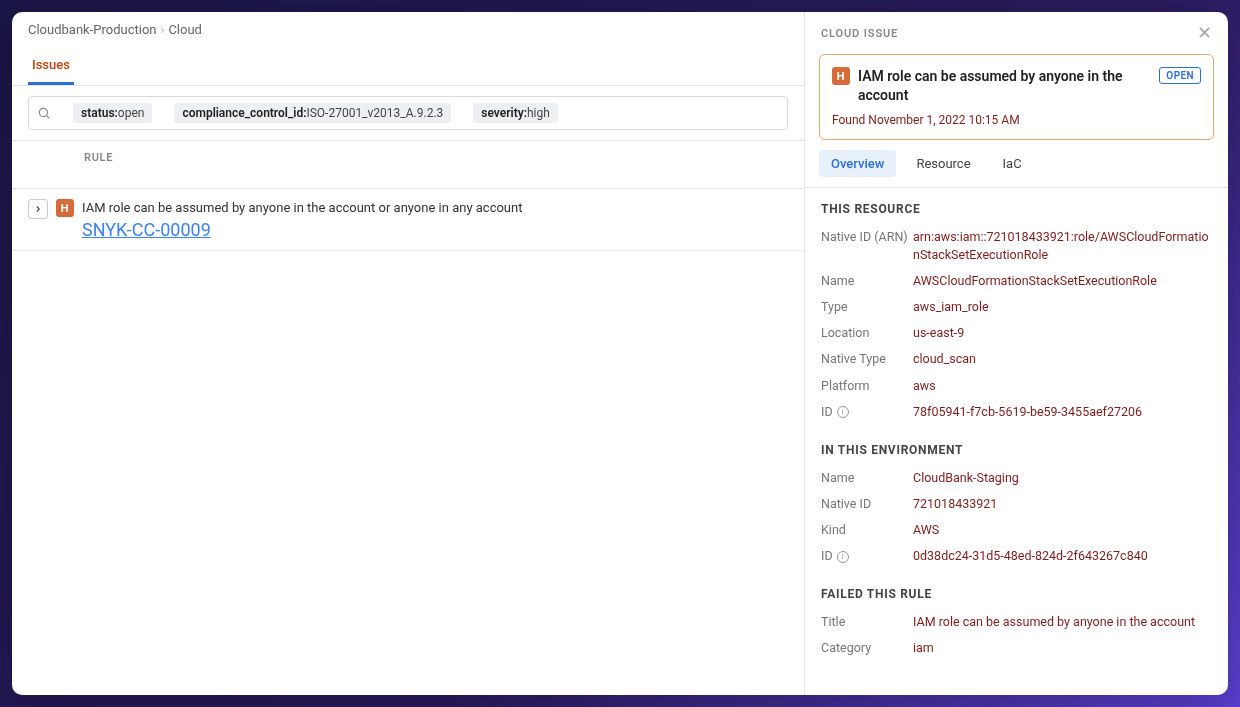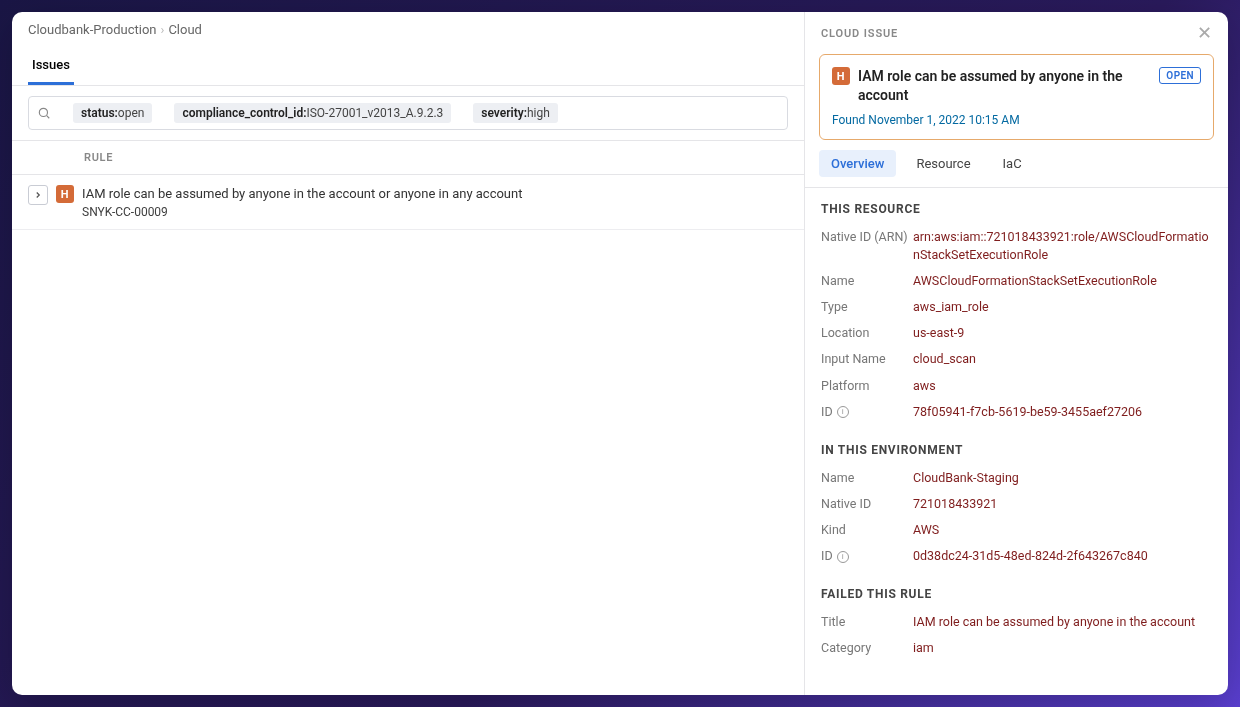--- a/index.html
+++ b/index.html
@@ -18,50 +18,50 @@
   display:flex; align-items:center; gap:4px;
   padding: 10px 16px; font-size: 13px; color:#666;
 }
 .breadcrumb .sep { color:#bbb; }
 .tabs {
   display:flex; padding: 0 16px; border-bottom:1px solid #e5e5e8;
 }
 .tab {
   padding: 10px 4px; margin-right:24px; font-size:13px; color:#555; cursor:pointer;
 }
-.tab.active { color:#000000; border-bottom:3px solid #2d6fd8; font-weight:500;}
+.tab.active { color:#c2410c; border-bottom:3px solid #2d6fd8; font-weight:500;}
 .search-bar {
   display:flex; align-items:center; gap:22px;
   margin: 10px 16px; padding:6px 8px; border:1px solid #d9dbe1; border-radius:4px;
 }
 .search-icon { width:14px; height:14px; color:#888; flex-shrink:0;}
 .chip {
   background:#edeff3; border-radius:3px; padding:3px 8px; font-size:12px; color:#444;
   display:inline-flex;
 }
 .chip b { font-weight:600; color:#222; }
 .rule-header {
-  padding: 10px 16px 10px 72px; font-size:11px; letter-spacing:.06em; color:#888; font-weight:600;
+  padding: 10px 16px 24px 72px; font-size:11px; letter-spacing:.06em; color:#888; font-weight:600;
   border-top:1px solid #e5e5e8; border-bottom:1px solid #e5e5e8;
 }
 .issue-row {
   display:flex; align-items:flex-start; gap:8px; padding:10px 16px;
   border-bottom:1px solid #ededf0;
 }
 .expander {
   width:20px;height:20px;border:1px solid #c9ccd4;border-radius:3px;
   display:flex;align-items:center;justify-content:center;background:#fff;cursor:pointer;
 }
 .expander svg{width:10px;height:10px;color:#555;}
 .sev-badge {
   width:18px;height:18px;border-radius:3px;background:#d46b38;color:#fff;
   font-size:11px;font-weight:700;display:flex;align-items:center;justify-content:center;letter-spacing:.5px;
 }
 .issue-text { font-size:13px; color:#333; line-height:1.4; }
-.issue-sub { font-size:12px; color:#404040; margin-top:2px;}
+.issue-sub { font-size:18px; color:#3b82f6; margin-top:2px;text-decoration:underline;}
 .panel {
   width: 424px; flex-shrink:0; border-left:1px solid #e5e5e8;
   display:flex; flex-direction:column; overflow-y:auto;
   position:relative;
 }
 .panel-head {
   padding: 12px 16px 0; display:flex; justify-content:space-between; align-items:center;
 }
 .panel-head-title {
   font-size:11px; letter-spacing:.08em; color:#888; font-weight:600;
@@ -69,21 +69,21 @@
 .close-btn { color:#aaa; cursor:pointer; font-size:18px; line-height:1; }
 .issue-card {
   margin: 12px 14px 10px; border:1px solid #e6a96b; border-radius:6px; padding:12px;
 }
 .issue-card-top { display:flex; align-items:flex-start; gap:8px;}
 .issue-card-title { font-size:14px; font-weight:600; color:#222; line-height:1.35; flex:1; }
 .open-badge {
   border:1px solid #2d6fd8; color:#2d6fd8; font-size:10px; font-weight:600;
   padding:2px 6px; border-radius:3px; letter-spacing:.04em;
 }
-.found { font-size:12px; color:#0369a1; margin-top:8px;}
+.found { font-size:12px; color:#7f1d1d; margin-top:8px;}
 .panel-tabs {
   display:flex; gap:8px; padding: 0 14px 10px; border-bottom:1px solid #e5e5e8;
 }
 .ptab {
   padding:6px 12px; font-size:13px; color:#444; border-radius:4px; cursor:pointer;text-align:right;
 }
 .ptab.active { background:#e8f0fc; color:#2d6fd8; font-weight:500;}
 .section { padding: 14px 16px 4px; }
 .section-h {
   font-size:12px; letter-spacing:.06em; font-weight:700; color:#444; margin-bottom:8px;
@@ -173,21 +173,21 @@
         </div>
       <div class="kv">
           <div class="k">Type</div>
           <div class="v">aws_iam_role</div>
         </div>
       <div class="kv">
           <div class="k">Location</div>
           <div class="v">us-east-9</div>
         </div>
       <div class="kv">
-          <div class="k">Input Name</div>
+          <div class="k">Native Type</div>
           <div class="v">cloud_scan</div>
         </div>
       <div class="kv">
           <div class="k">Platform</div>
           <div class="v">aws</div>
         </div>
       <div class="kv">
           <div class="k"><span>ID</span><span class="info-icon">i</span></div>
           <div class="v">78f05941-f7cb-5619-be59-3455aef27206</div>
         </div>

